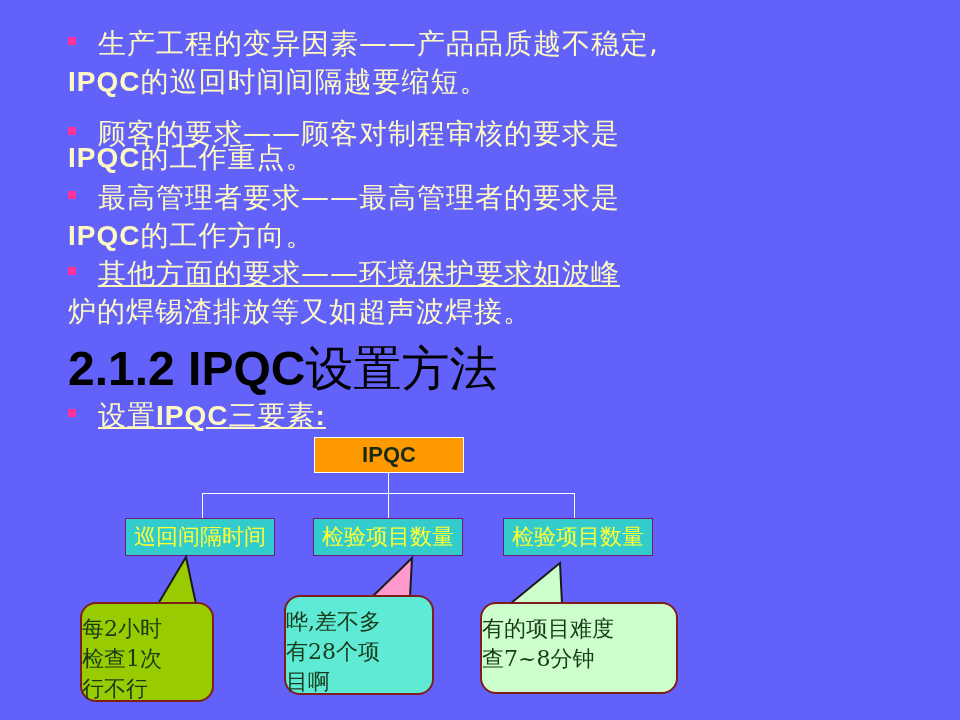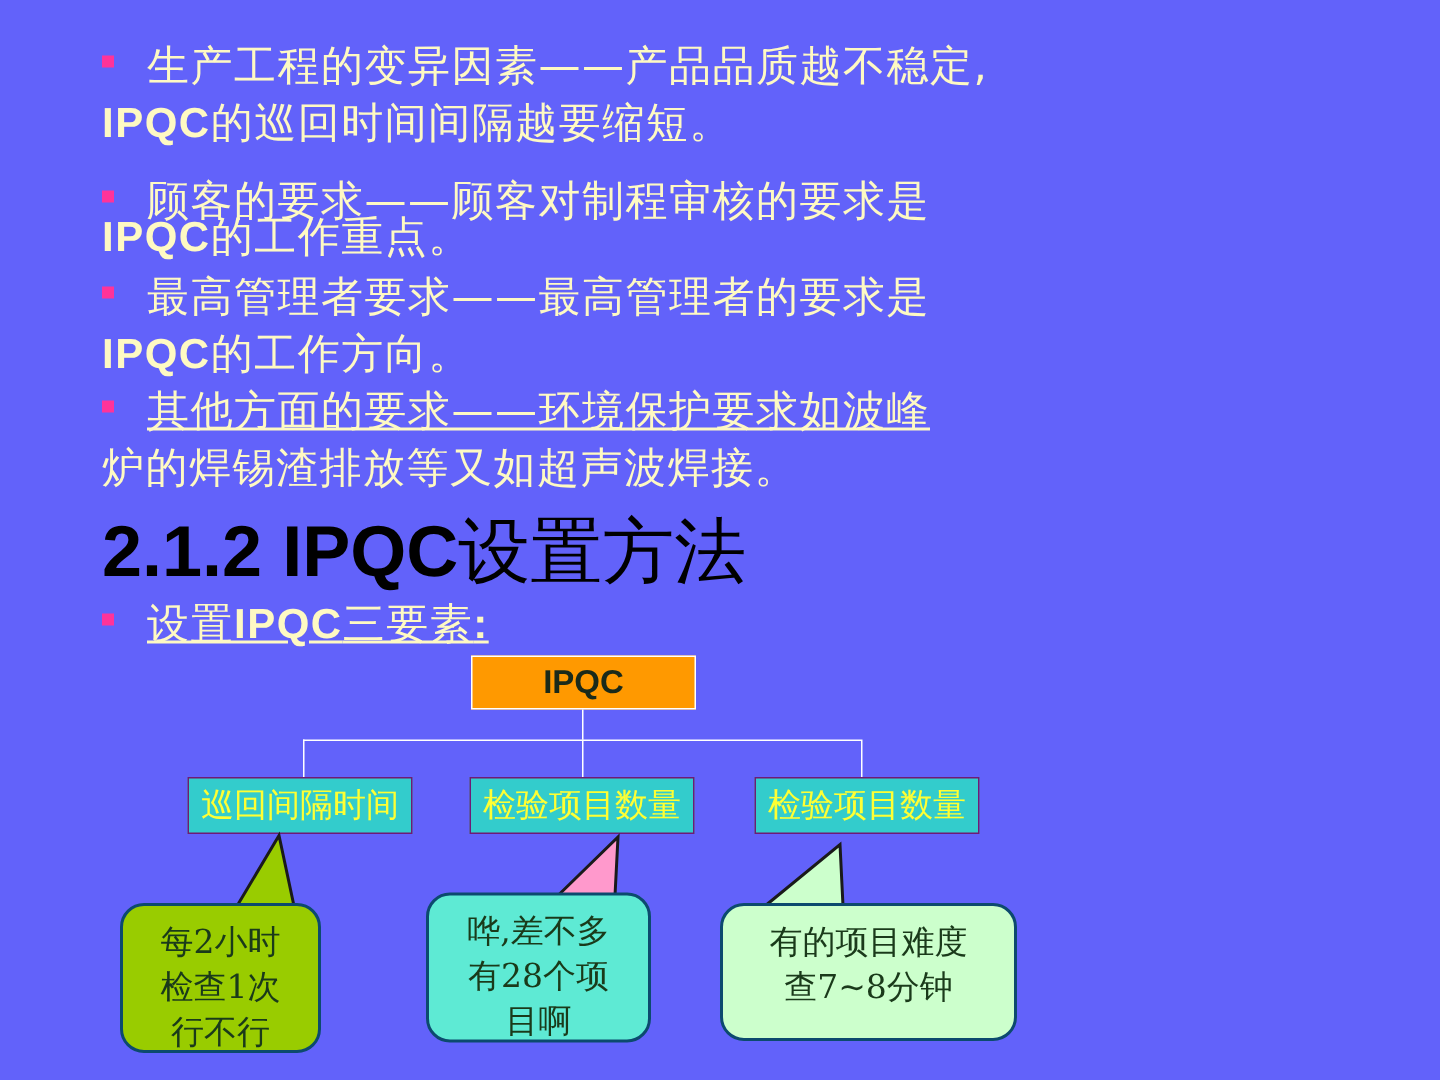--- a/index.html
+++ b/index.html
@@ -29,23 +29,23 @@
     font-size:22px; text-align:center; line-height:34px;
   }
   .conn { position:absolute; background:#ffffff; }
   .child-box {
     position:absolute; top:518px; width:150px; height:38px;
     background:#33cccc; border:1px solid #701a75; box-sizing:border-box;
     color:#ffff33; font-family:Liberation Serif, serif; font-size:22px;
     text-align:center; line-height:36px; white-space:nowrap; overflow:visible;
   }
   .callout {
-    position:absolute; border:2px solid #0c4a6e; border-radius:16px;
+    position:absolute; border:2px solid #7f1d1d; border-radius:16px;
     box-sizing:border-box; color:#1a3a1a; font-family:"DejaVu Serif", serif;
-    font-size:22px; line-height:30px; text-align:center; padding-top:10px;
+    font-size:22px; line-height:30px; text-align:left; padding-top:10px;
   }
   svg.tails { position:absolute; left:0; top:0; pointer-events:none; }
 </style>
 </head>
 <body>
 
 <div class="line" style="top:26px;"><span class="bullet"></span><span>生产工程的变异因素——产品品质越不稳定,</span></div>
 <div class="line" style="top:64px;"><b>IPQC</b><span>的巡回时间间隔越要缩短。</span></div>
 
 <div class="line" style="top:116px;text-align:center;"><span class="bullet"></span><span>顾客的要求——顾客对制程审核的要求是</span></div>

